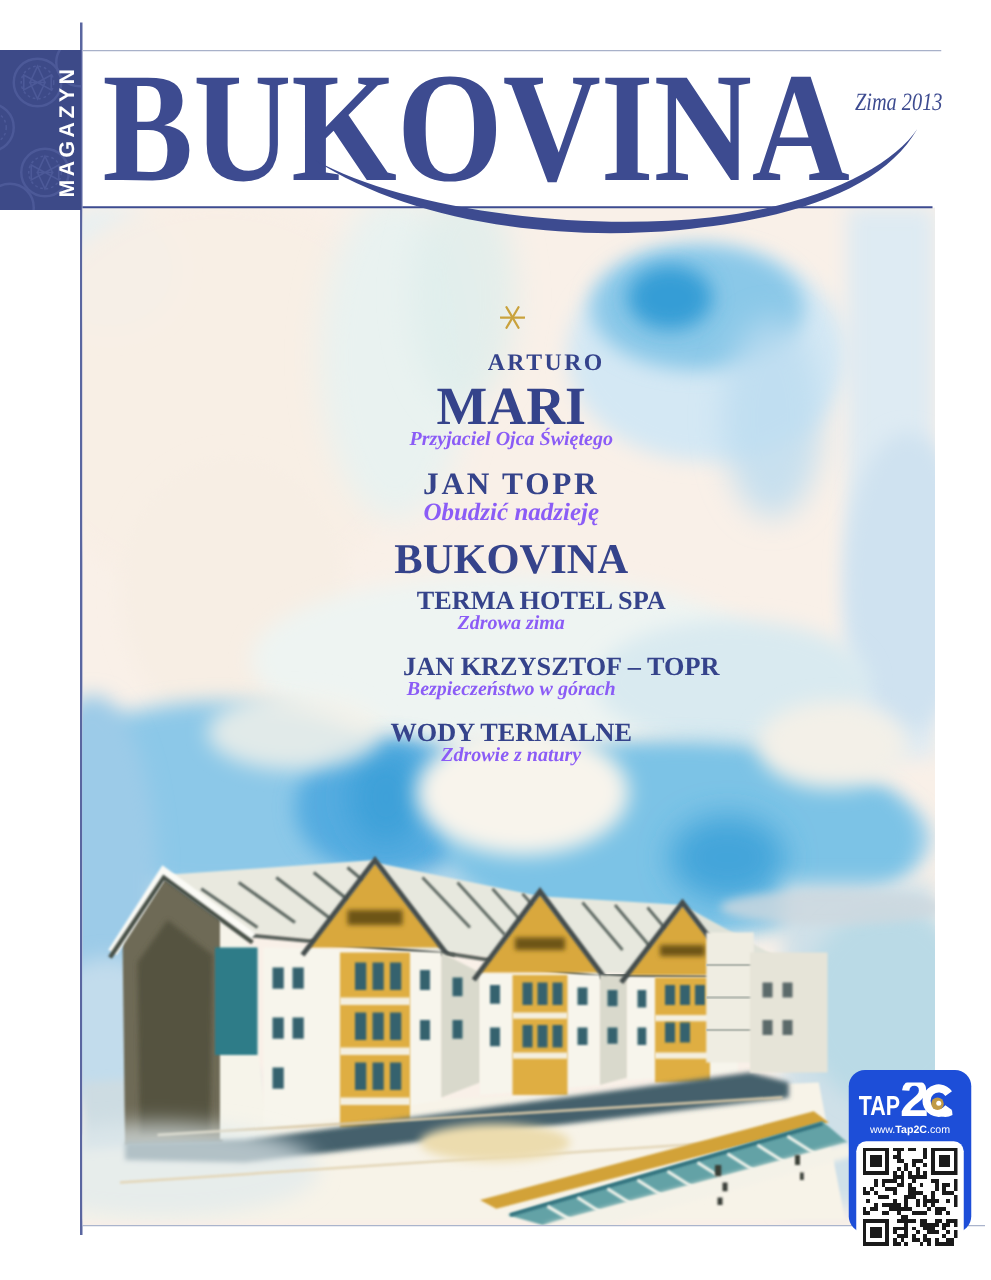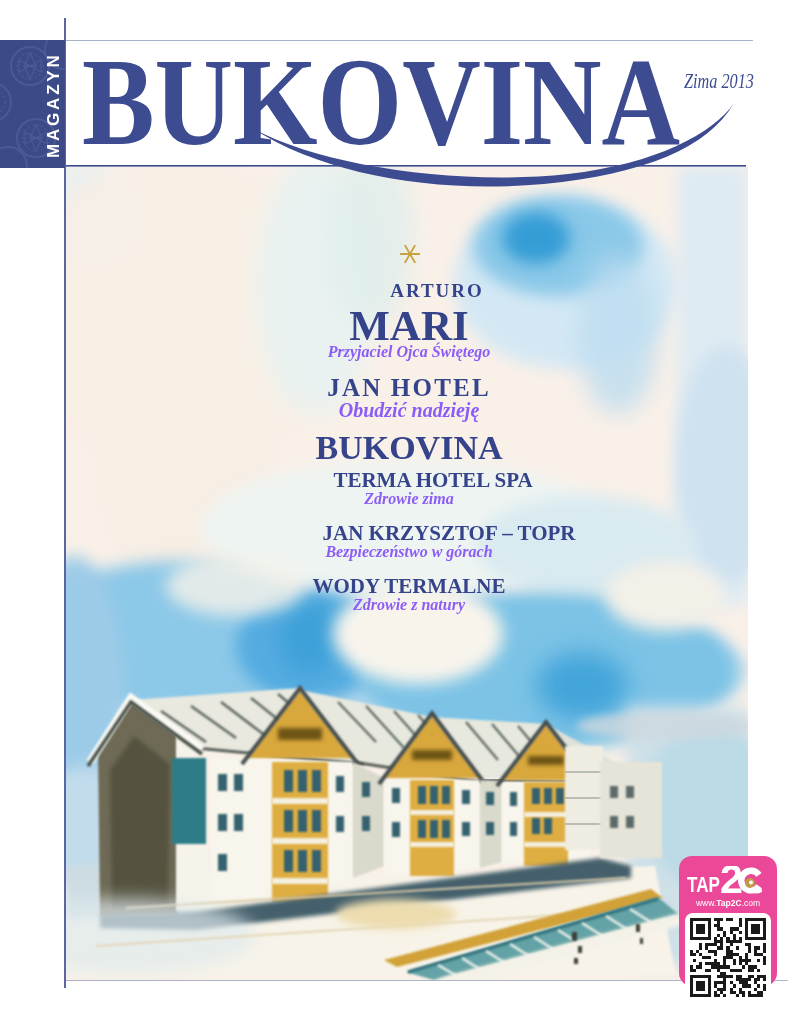--- a/index.html
+++ b/index.html
@@ -286,39 +286,39 @@
     <line x1="14.8" y1="1.8" x2="5.2" y2="18.2"></line>
   </g>
 </svg>
 
 <div class="ctr h1" style="top:281px;font-size:19px;letter-spacing:2px;padding-left:28px;">ARTURO</div>
 
 <div class="ctr h1" style="top:302px;font-size:43px;letter-spacing:0px;">MARI</div>
 
 <div class="ctr sub" style="top:343px;font-size:16px;">Przyjaciel Ojca Świętego</div>
 
-<div class="ctr h1" style="top:374px;font-size:25px;letter-spacing:2.2px;">JAN HOTEL</div>
+<div class="ctr h1" style="top:374px;font-size:25px;letter-spacing:2.2px;">JAN TOPR</div>
 
 <div class="ctr sub" style="top:399px;font-size:20px;">Obudzić nadzieję</div>
 
 <div class="ctr h1" style="top:429px;font-size:34px;letter-spacing:0px;">BUKOVINA</div>
 
 <div class="ctr h1" style="top:469px;font-size:21px;letter-spacing:0px;margin-left:24px;">TERMA HOTEL SPA</div>
 
-<div class="ctr sub" style="top:490px;font-size:16px;">Zdrowie zima</div>
+<div class="ctr sub" style="top:490px;font-size:16px;">Zdrowa zima</div>
 
 <div class="ctr h1" style="top:522px;font-size:21px;letter-spacing:0px;padding-left:40px;">JAN KRZYSZTOF – TOPR</div>
 
 <div class="ctr sub" style="top:543px;font-size:16px;">Bezpieczeństwo w górach</div>
 
 <div class="ctr h1" style="top:575px;font-size:21px;letter-spacing:0px;">WODY TERMALNE</div>
 
 <div class="ctr sub" style="top:596px;font-size:16px;">Zdrowie z natury</div>
 
-<div class="abs" style="left:679px;top:856px;width:98px;height:130px;background:#ec4899;border-radius:13px;">
+<div class="abs" style="left:679px;top:856px;width:98px;height:130px;background:#1d4ed8;border-radius:13px;">
 
   <svg class="abs" style="left:6px;top:10px;" width="86" height="42" viewBox="0 0 86 42">
     <text x="2" y="26" font-family="Liberation Sans, sans-serif" font-weight="bold" font-size="22" fill="#fff" textLength="33" lengthAdjust="spacingAndGlyphs">TAP</text>
     <text x="35" y="27" font-family="Liberation Sans, sans-serif" font-weight="bold" font-size="41" fill="#fff" textLength="23" lengthAdjust="spacingAndGlyphs">2</text>
 
     <g>
       <path d="M76.6,7 A13,13 0 1 0 76.6,22 L71.3,18.2 A6.5,6.5 0 1 1 71.3,10.8 Z" fill="#fff"></path>
       <path d="M76.6,22 Q72,26.5 66,26 Q71,29 77,26 Z" fill="#fff"></path>
       <circle cx="65" cy="17" r="5" fill="#c09a45"></circle>
       <circle cx="66" cy="16.5" r="2" fill="#fff"></circle>

